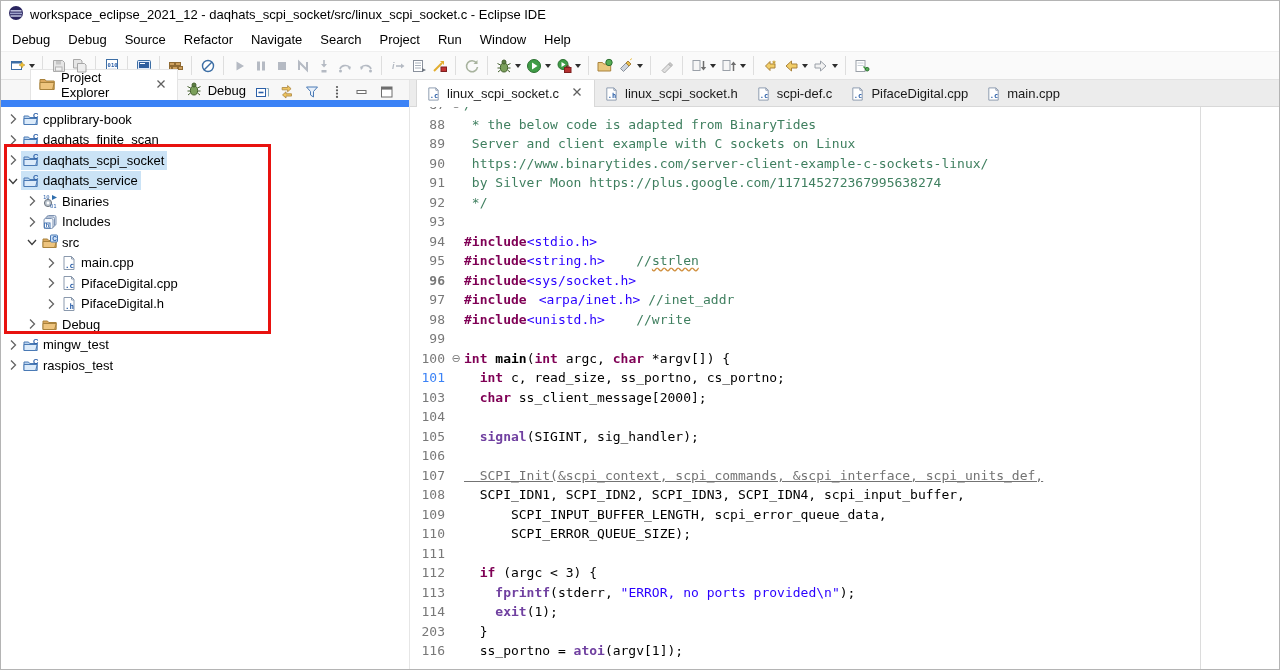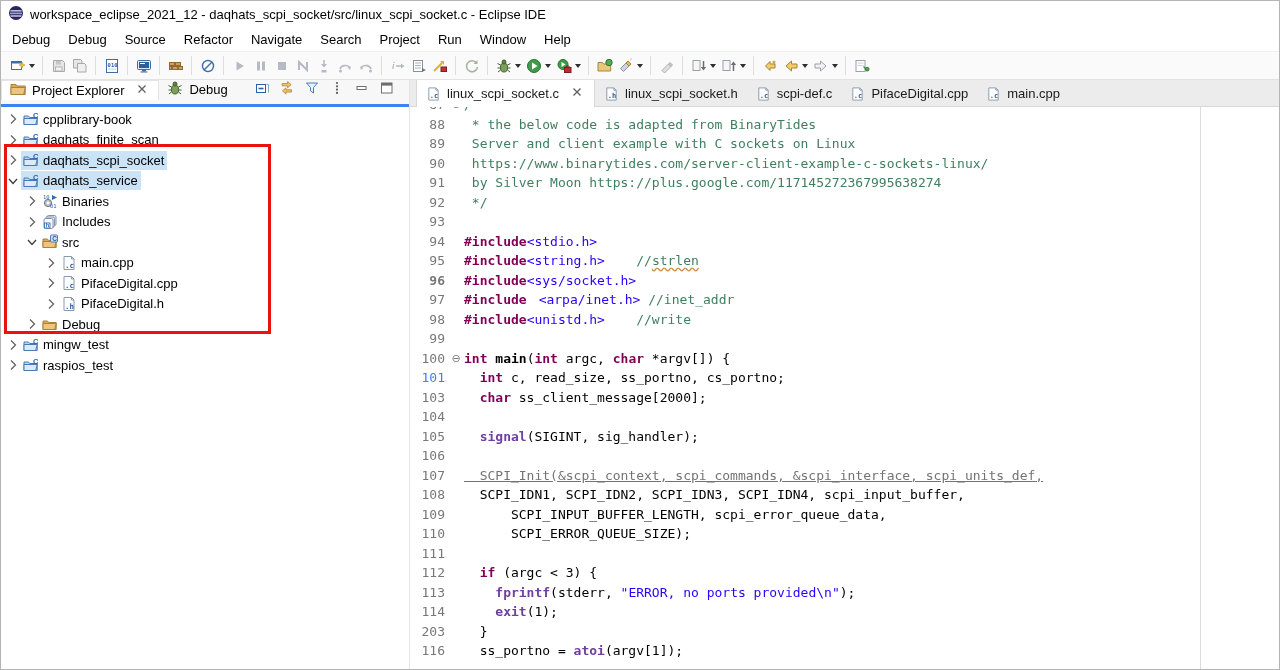--- a/index.html
+++ b/index.html
@@ -14,21 +14,21 @@
   .toolbar { height:29px; background:#fafafa; border-top:1px solid #f0f0f0; border-bottom:1px solid #e2e2e2;
              display:flex; align-items:center; padding-left:6px; }
   .tbtn { height:24px; display:flex; align-items:center; padding:0 2px; gap:1px; }
   .tbtn .ic { width:17px; height:17px; display:inline-flex; align-items:center; justify-content:center; }
   .dd { width:0; height:0; border-left:3px solid transparent; border-right:3px solid transparent;
         border-top:4px solid #2e2e2e; margin-left:2px; }
   .tsep { width:1px; height:19px; background:#dedede; margin:0 5px; }
   .content { display:flex; height:590px; }
   
   .explorer { width:409px; flex:none; border-right:1px solid #e6e6e6; display:flex; flex-direction:column; background:#fff; }
-  .panel-tabs { height:27px; flex:none; display:flex; align-items:flex-start; background:#f7f7f7; border-bottom:3px solid #3b82f6; }
+  .panel-tabs { height:27px; flex:none; display:flex; align-items:flex-end; background:#f7f7f7; border-bottom:7px solid #3b82f6;padding-left:29px; }
   .ptab { display:flex; align-items:center; gap:6px; padding:0 8px; font-size:13px; }
   .ptab.active { background:#fff; border:1px solid #e4e4e4; border-bottom:none; }
   .pt-spacer { flex:1; }
   .pt-tools { display:flex; align-items:center; gap:9px; padding-right:14px; }
   .pt-tools .ic { width:16px; height:16px; display:inline-flex; }
   .closex { margin-left:4px; color:#666; }
   .tree { flex:1; position:relative; padding-top:2px; overflow:hidden; }
   .trow { height:20.5px; display:flex; align-items:center; }
   .chev { width:16px; height:16px; flex:none; display:inline-flex; align-items:center; justify-content:center; }
   .tico { width:19px; height:17px; flex:none; display:inline-flex; align-items:center; justify-content:center; margin-right:3px; }

